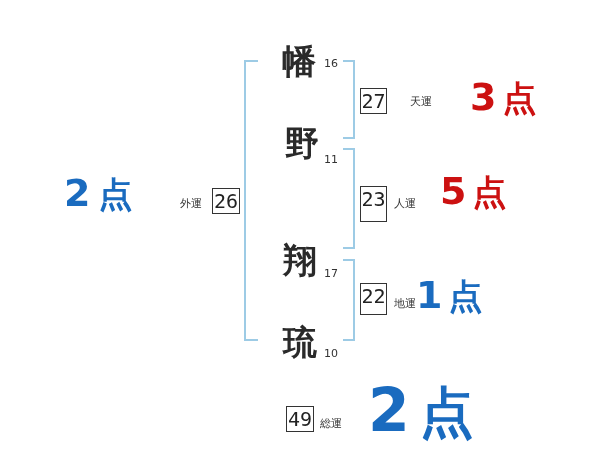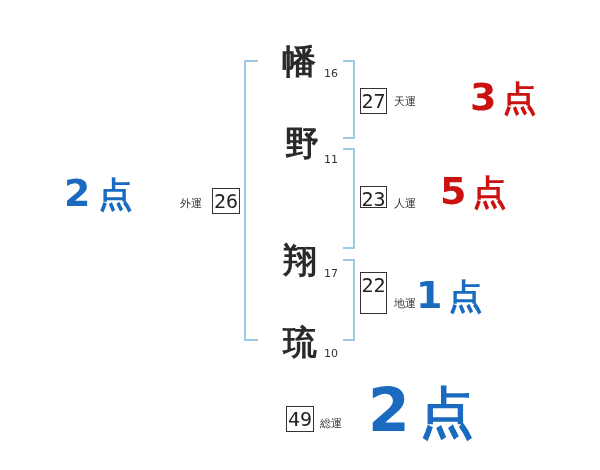--- a/index.html
+++ b/index.html
@@ -29,44 +29,44 @@
 
 <div class="line" style="left:353px; top:148px; width:2px; height:101px;"></div>
 <div class="line" style="left:343px; top:148px; width:12px; height:2px;"></div>
 <div class="line" style="left:343px; top:247px; width:12px; height:2px;"></div>
 
 <div class="line" style="left:353px; top:259px; width:2px; height:82px;"></div>
 <div class="line" style="left:343px; top:259px; width:12px; height:2px;"></div>
 <div class="line" style="left:343px; top:339px; width:12px; height:2px;"></div>
 
 <div class="abs kanji" style="left:282px; top:44px;">幡</div>
-<div class="abs strokes" style="left:324px; top:68px;">16</div>
+<div class="abs strokes" style="left:324px; top:58px;">16</div>
 
 <div class="abs kanji" style="left:285px; top:126px;">野</div>
 <div class="abs strokes" style="left:324px; top:154px;">11</div>
 
 <div class="abs kanji" style="left:283px; top:243px;">翔</div>
 <div class="abs strokes" style="left:324px; top:268px;">17</div>
 
 <div class="abs kanji" style="left:283px; top:325px;">琉</div>
 <div class="abs strokes" style="left:324px; top:348px;">10</div>
 
 <div class="abs box" style="left:360px; top:88px; width:27px; height:26px;">27</div>
-<div class="abs label" style="left:394px; top:96px;">天運</div>
+<div class="abs label" style="left:410px; top:96px;">天運</div>
 <div class="abs score" style="left:442px; top:78px; color:#cc1111;margin-left:28px;">
   <span class="num" style="font-size:38px;">3</span><span style="font-size:34px; margin-left:6px;">点</span>
 </div>
 
-<div class="abs box" style="left:360px; top:186px; width:27px; height:22px;">23</div>
+<div class="abs box" style="left:360px; top:186px; width:27px; height:36px;">23</div>
 <div class="abs label" style="left:394px; top:198px;">人運</div>
 <div class="abs score" style="left:440px; top:172px; color:#cc1111;">
   <span class="num" style="font-size:38px;">5</span><span style="font-size:34px; margin-left:6px;">点</span>
 </div>
 
-<div class="abs box" style="left:360px; top:272px; width:27px; height:42px;">22</div>
+<div class="abs box" style="left:360px; top:283px; width:27px; height:32px;">22</div>
 <div class="abs label" style="left:394px; top:298px;">地運</div>
 <div class="abs score" style="left:416px; top:276px; color:#1a6bbf;">
   <span class="num" style="font-size:38px;">1</span><span style="font-size:34px; margin-left:6px;">点</span>
 </div>
 
 <div class="abs label" style="left:180px; top:198px;">外運</div>
 <div class="abs box" style="left:212px; top:188px; width:28px; height:26px;">26</div>
 <div class="abs score" style="left:64px; top:174px; color:#1a6bbf;">
   <span class="num" style="font-size:38px;">2</span><span style="font-size:34px; margin-left:8px;">点</span>
 </div>

